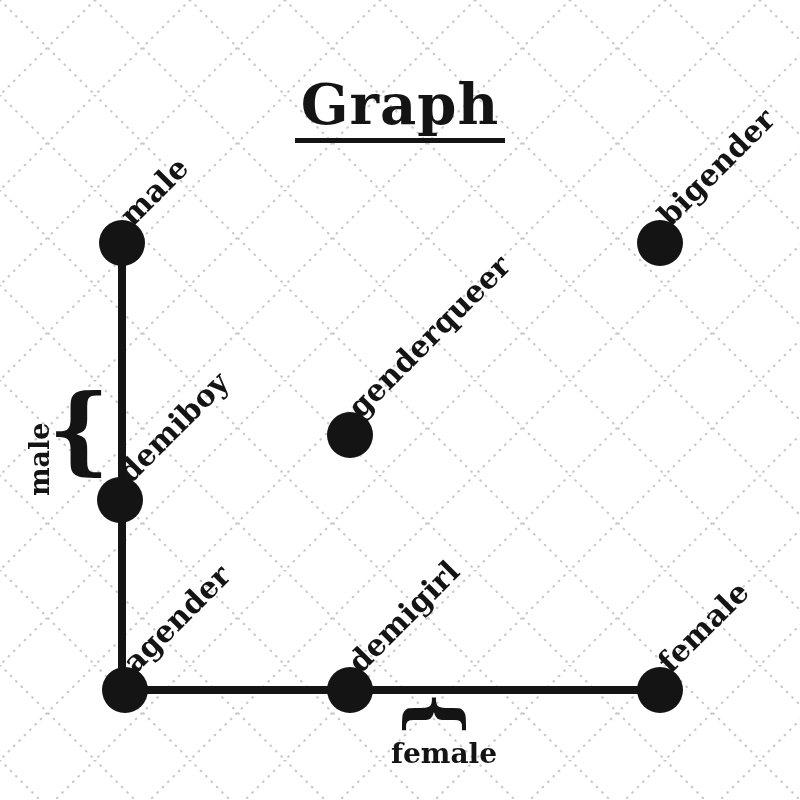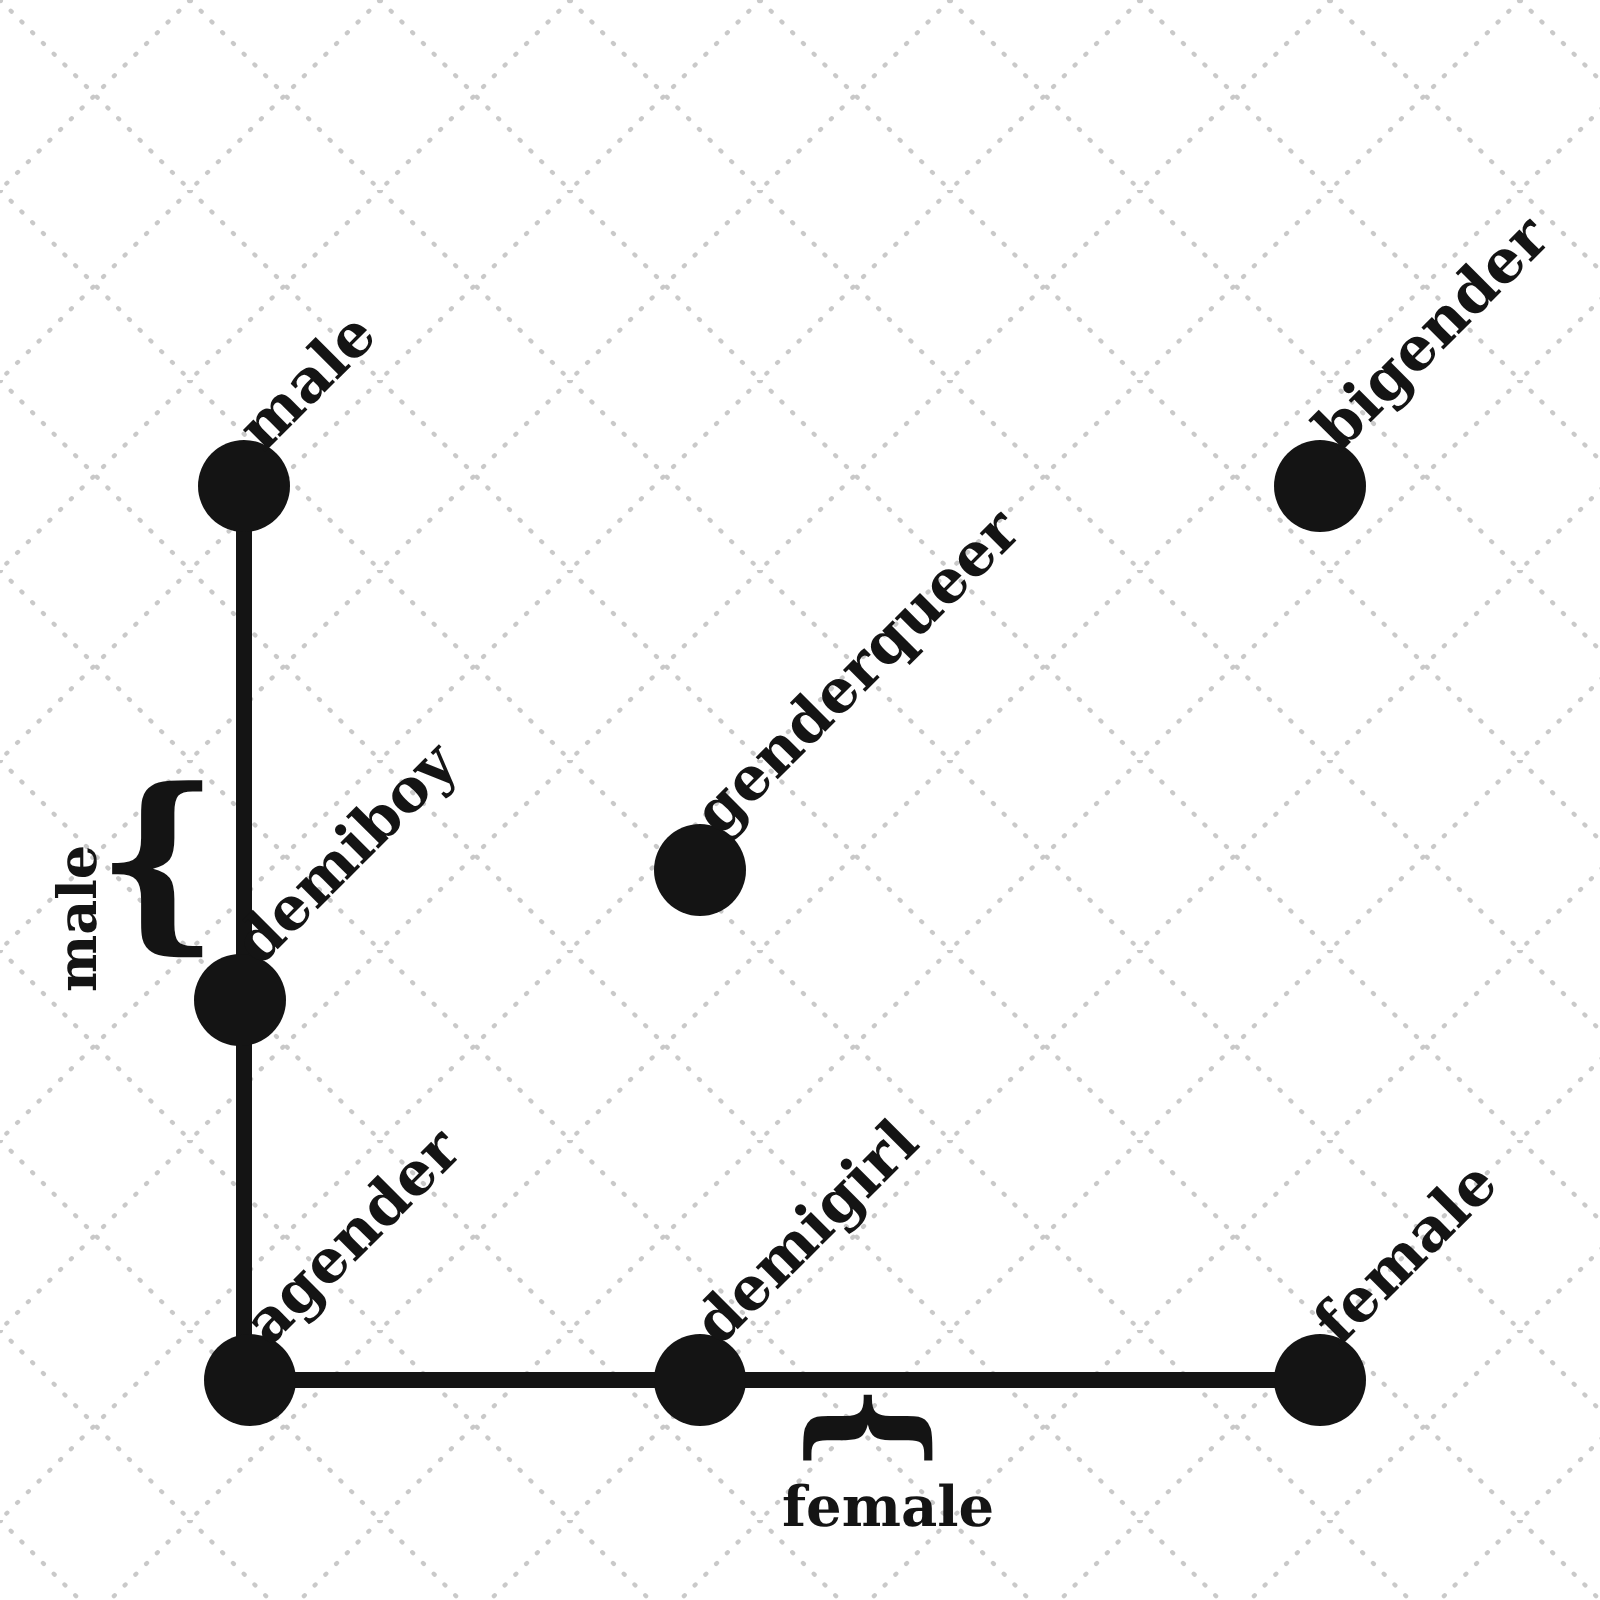--- a/index.html
+++ b/index.html
@@ -113,20 +113,23 @@
 
   <svg class="lattice" width="800" height="800" aria-hidden="true">
     <defs>
       <pattern id="lat" width="95" height="95" patternUnits="userSpaceOnUse">
         <path d="M0 0 L95 95 M95 0 L0 95" stroke="#c9c9c9" stroke-width="2.2" stroke-dasharray="0.6 7" stroke-linecap="round" fill="none"></path>
       </pattern>
     </defs>
     <rect x="0" y="0" width="800" height="800" fill="url(#lat)"></rect>
   </svg>
 
+  <h1 class="title">
+    <span>Graph</span>
+  </h1>
 
   <div class="edge edge-vertical"></div>
   <div class="edge edge-horizontal"></div>
 
   <div class="node node-male">
     <span class="dot"></span>
     <span class="node-label">male</span>
   </div>
 
   <div class="node node-bigender">

